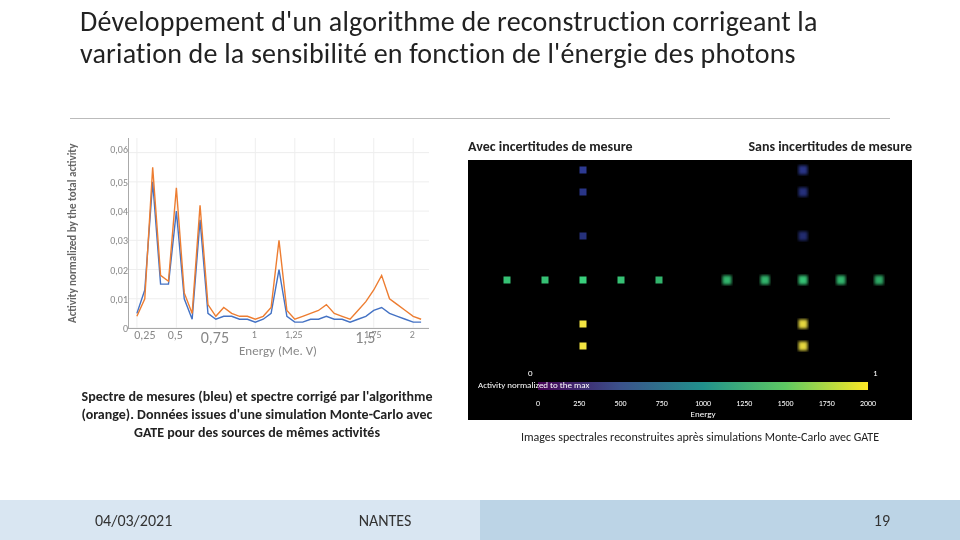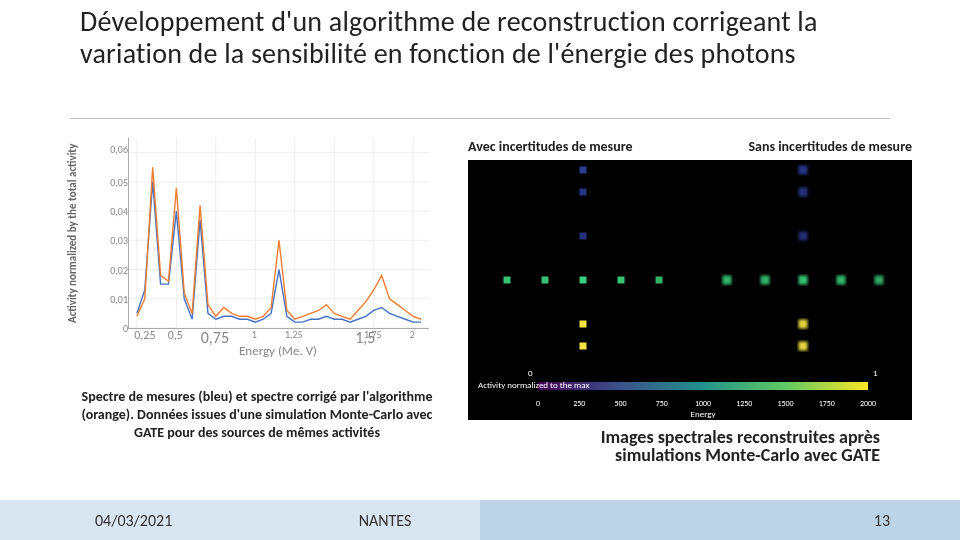--- a/index.html
+++ b/index.html
@@ -9,21 +9,21 @@
 .chart-area{position:absolute;left:78px;top:138px;width:360px;height:220px}
 .chart-yaxis{position:absolute;left:-12px;top:0;width:20px;height:190px;font-size:11px;color:#666;writing-mode:vertical-rl;transform:rotate(180deg);text-align:center;font-weight:600}
 .chart-plot{position:absolute;left:50px;top:0;width:300px;height:190px;border-left:1px solid #aaa;border-bottom:1px solid #aaa}
 .chart-xaxis{position:absolute;left:50px;top:198px;width:300px;text-align:center;font-size:13px;color:#888}
 .tickrow{position:absolute;left:20px;top:0;width:30px;text-align:right;font-size:10px;color:#888}
 .right-top{position:absolute;left:468px;top:138px;width:444px}
 .right-labels{display:flex;justify-content:space-between;font-size:14px;font-weight:600}
 .spectral-img{position:absolute;left:468px;top:160px;width:444px;height:260px;background:#000}
 .spectral-img svg{width:100%;height:100%}
 .left-caption{position:absolute;left:72px;top:388px;width:370px;text-align:center;font-size:14px;font-weight:600;line-height:18px}
-.right-caption{position:absolute;left:520px;top:428px;width:360px;text-align:right;font-size:18px;font-weight:700;line-height:18px}
+.right-caption{position:absolute;left:520px;top:428px;width:360px;text-align:center;font-size:12px;font-weight:400;line-height:18px}
 .footer-bar{position:absolute;left:0;bottom:0;width:960px;height:40px;background:linear-gradient(to right,#d9e6f2 0%,#d9e6f2 50%,#bcd4e6 50%,#bcd4e6 100%)}
 .footer-date{position:absolute;left:95px;bottom:10px;font-size:16px;color:#333}
 .footer-loc{position:absolute;left:0;width:770px;text-align:center;bottom:10px;font-size:16px;color:#333}
 .footer-pg{position:absolute;right:70px;bottom:10px;font-size:16px;color:#333}
 </style>
 </head>
 <body>
 <div class="slide">
 
 <div class="title">Développement d'un algorithme de reconstruction corrigeant la variation de la sensibilité en fonction de l'énergie des photons</div>
@@ -132,15 +132,15 @@
         <text x="235" y="257" fill="#fff" font-size="9" text-anchor="middle">Energy</text>
       </svg>
 </div>
 
 <div class="left-caption">Spectre de mesures (bleu) et spectre corrigé par l'algorithme (orange). Données issues d'une simulation Monte-Carlo avec GATE pour des sources de mêmes activités</div>
 <div class="right-caption">Images spectrales reconstruites après simulations Monte-Carlo avec GATE</div>
 
 <div class="footer-bar"></div>
 <div class="footer-date">04/03/2021</div>
 <div class="footer-loc">NANTES</div>
-<div class="footer-pg">13</div>
+<div class="footer-pg">19</div>
 
 </div>
 
 </body></html>

